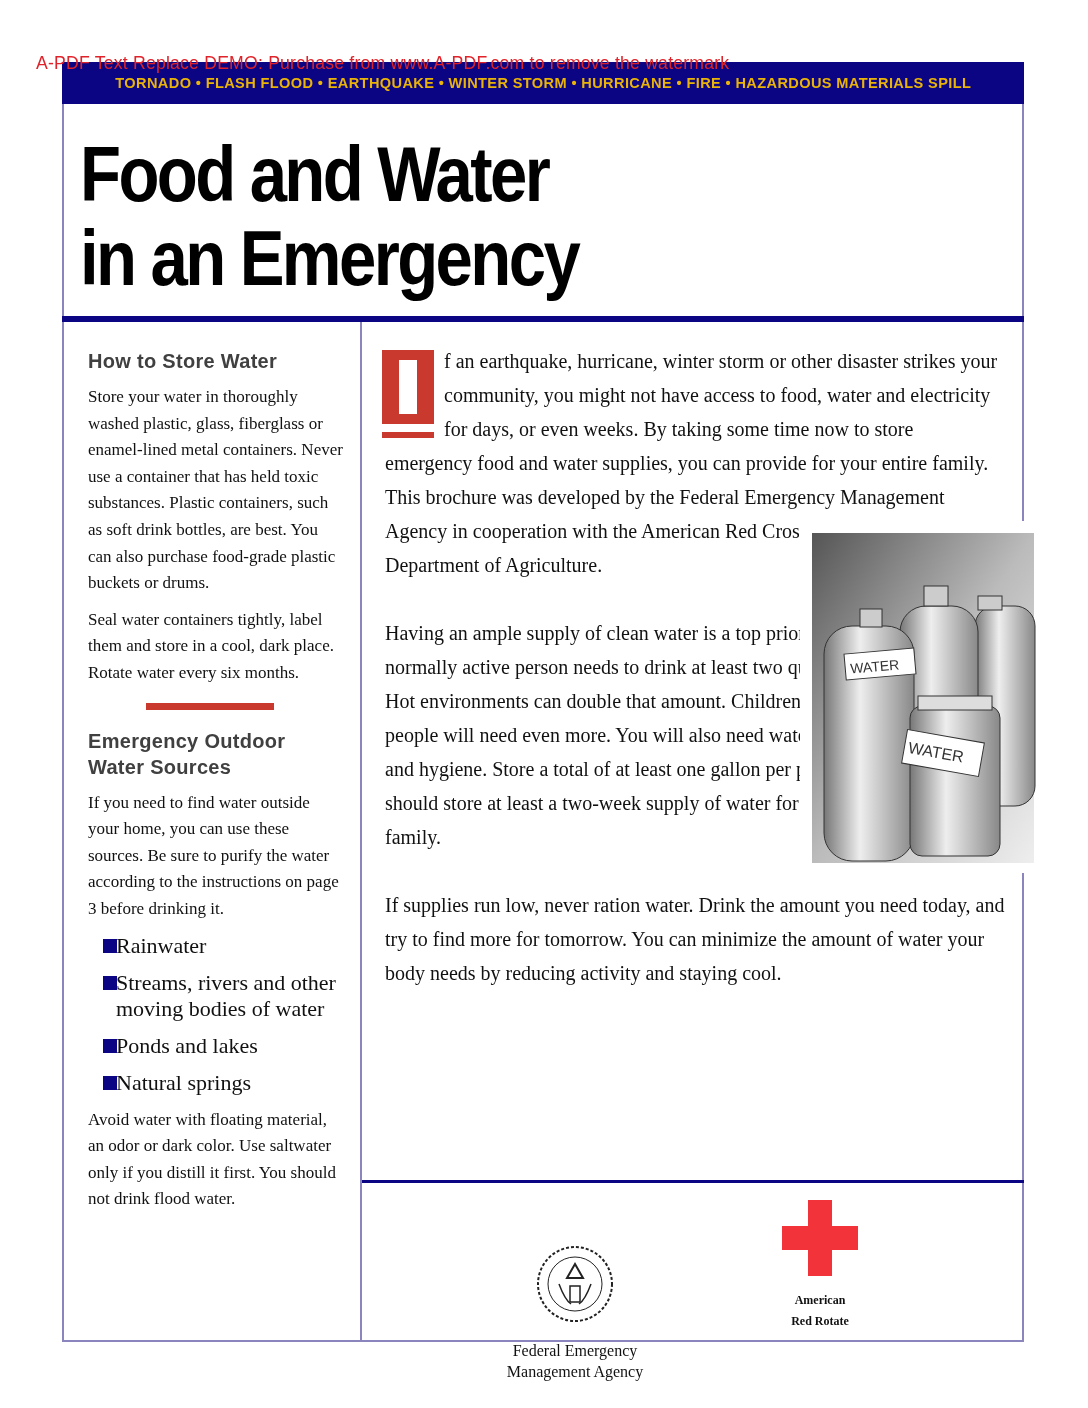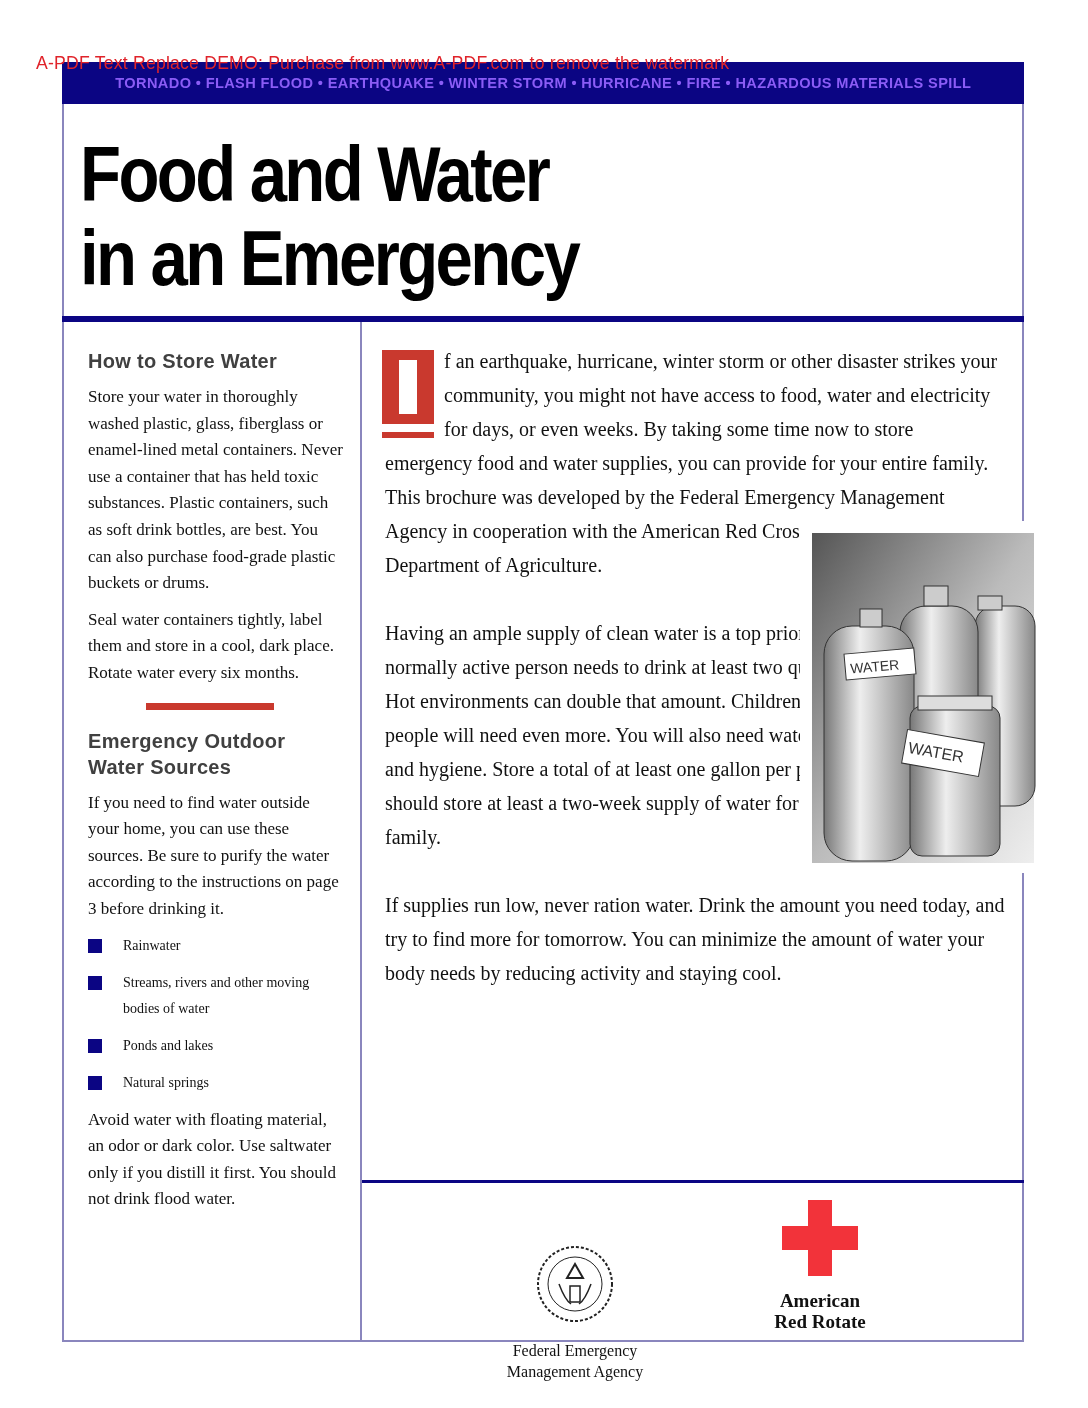--- a/index.html
+++ b/index.html
@@ -2,36 +2,36 @@
 <html><head>
   <meta charset="utf-8">
   <style>
     html, body { margin: 0; padding: 0; background: #ffffff; }
     body { width: 1088px; height: 1408px; position: relative; overflow: hidden; font-family: "Liberation Serif", serif; color: #111; }
 
     .watermark { position: absolute; left: 36px; top: 52px; font-family: "Liberation Sans", sans-serif; font-size: 19px; color: #e0232a; letter-spacing: 0.2px; white-space: nowrap; z-index: 5; transform: scaleX(0.93); transform-origin: left center; }
 
     .frame { position: absolute; left: 62px; top: 62px; width: 958px; height: 1278px; border-left: 2px solid #8a86bd; border-right: 2px solid #8a86bd; border-bottom: 2px solid #8a86bd; box-sizing: content-box; }
 
-    .banner { position: absolute; left: 62px; top: 62px; width: 962px; height: 42px; background: #0b0583; color: #8b5cf6; font-family: "Liberation Sans", sans-serif; font-weight: bold; font-size: 15.5px; display: flex; align-items: center; justify-content: center; letter-spacing: 0.4px; white-space: nowrap; }
+    .banner { position: absolute; left: 62px; top: 62px; width: 962px; height: 42px; background: #0b0583; color: #eab308; font-family: "Liberation Sans", sans-serif; font-weight: bold; font-size: 15.5px; display: flex; align-items: center; justify-content: center; letter-spacing: 0.4px; white-space: nowrap; }
     .banner span { transform: scaleX(0.94); display: inline-block; }
 
     .title { position: absolute; left: 80px; top: 132px; font-family: "Liberation Sans", sans-serif; font-weight: bold; font-size: 78px; line-height: 84px; color: #000; letter-spacing: -3px; transform: scaleX(0.86); transform-origin: left top; }
     .title div { white-space: nowrap; }
 
     .title-rule { position: absolute; left: 62px; top: 316px; width: 962px; height: 6px; background: #0b0583; }
 
     .col-divider { position: absolute; left: 360px; top: 322px; width: 2px; height: 1020px; background: #8a86bd; }
 
     .left { position: absolute; left: 88px; top: 348px; width: 256px; }
     .left h2 { font-family: "Liberation Sans", sans-serif; font-weight: bold; color: #404040; font-size: 20px; line-height: 26px; margin: 0 0 10px 0; letter-spacing: 0.3px; }
     .left p { font-size: 17px; line-height: 26.6px; margin: 0 0 10px 0; }
     .red-rule { width: 128px; height: 7px; background: #c9392e; margin: 16px 0 18px 58px; }
     .bullets { list-style: none; margin: 0; padding: 0; }
-    .bullets li { font-size: 14px; line-height: 26px; margin: 0 0 11px 0; padding-left: 35px; position: relative; }
+    .bullets li { font-size: 22px; line-height: 26px; margin: 0 0 11px 15px; padding-left: 13px; position: relative; }
     .bullets li .sq { position: absolute; left: 0; top: 6px; width: 14px; height: 14px; background: #0b0583; }
 
     .main { position: absolute; left: 385px; top: 344px; width: 620px; font-size: 20px; line-height: 34px; }
     .main p { margin: 0; }
     .dropcap { float: left; width: 52px; height: 92px; margin: 6px 10px 0 -3px; position: relative; }
     .dropcap .block { position: absolute; left: 0; top: 0; width: 52px; height: 74px; background: #c9392e; }
     .dropcap .bar { position: absolute; left: 17px; top: 10px; width: 18px; height: 54px; background: #ffffff; }
     .dropcap .under { position: absolute; left: 0; top: 82px; width: 52px; height: 6px; background: #c9392e; }
 
     .photo { position: absolute; left: 800px; top: 521px; width: 236px; height: 352px; background: #fff; z-index: 2; }
@@ -39,21 +39,21 @@
     .gap { height: 34px; }
 
     .footer-rule { position: absolute; left: 362px; top: 1180px; width: 662px; height: 3px; background: #0b0583; }
     .fema { position: absolute; left: 470px; top: 1244px; width: 210px; text-align: center; }
     .fema .seal { width: 80px; height: 80px; margin: 0 auto 12px auto; }
     .fema .name { font-size: 16px; line-height: 21px; }
     .arc { position: absolute; left: 760px; top: 1200px; width: 120px; text-align: center; }
     .arc .cross { width: 76px; height: 76px; margin: 0 auto 14px auto; position: relative; }
     .arc .cross .v { position: absolute; left: 26px; top: 0; width: 24px; height: 76px; background: #f2333a; }
     .arc .cross .h { position: absolute; left: 0; top: 26px; width: 76px; height: 24px; background: #f2333a; }
-    .arc .name { font-size: 19px; line-height: 21px; font-weight: bold; }
+    .arc .name { font-size: 12px; line-height: 21px; font-weight: bold; }
   </style>
 </head>
 <body>
 
 <div class="watermark">A-PDF Text Replace DEMO: Purchase from www.A-PDF.com to remove the watermark</div>
 
 <div class="frame"></div>
 
 <div class="banner">
   <span>TORNADO • FLASH FLOOD • EARTHQUAKE • WINTER STORM • HURRICANE • FIRE • HAZARDOUS MATERIALS SPILL</span>

